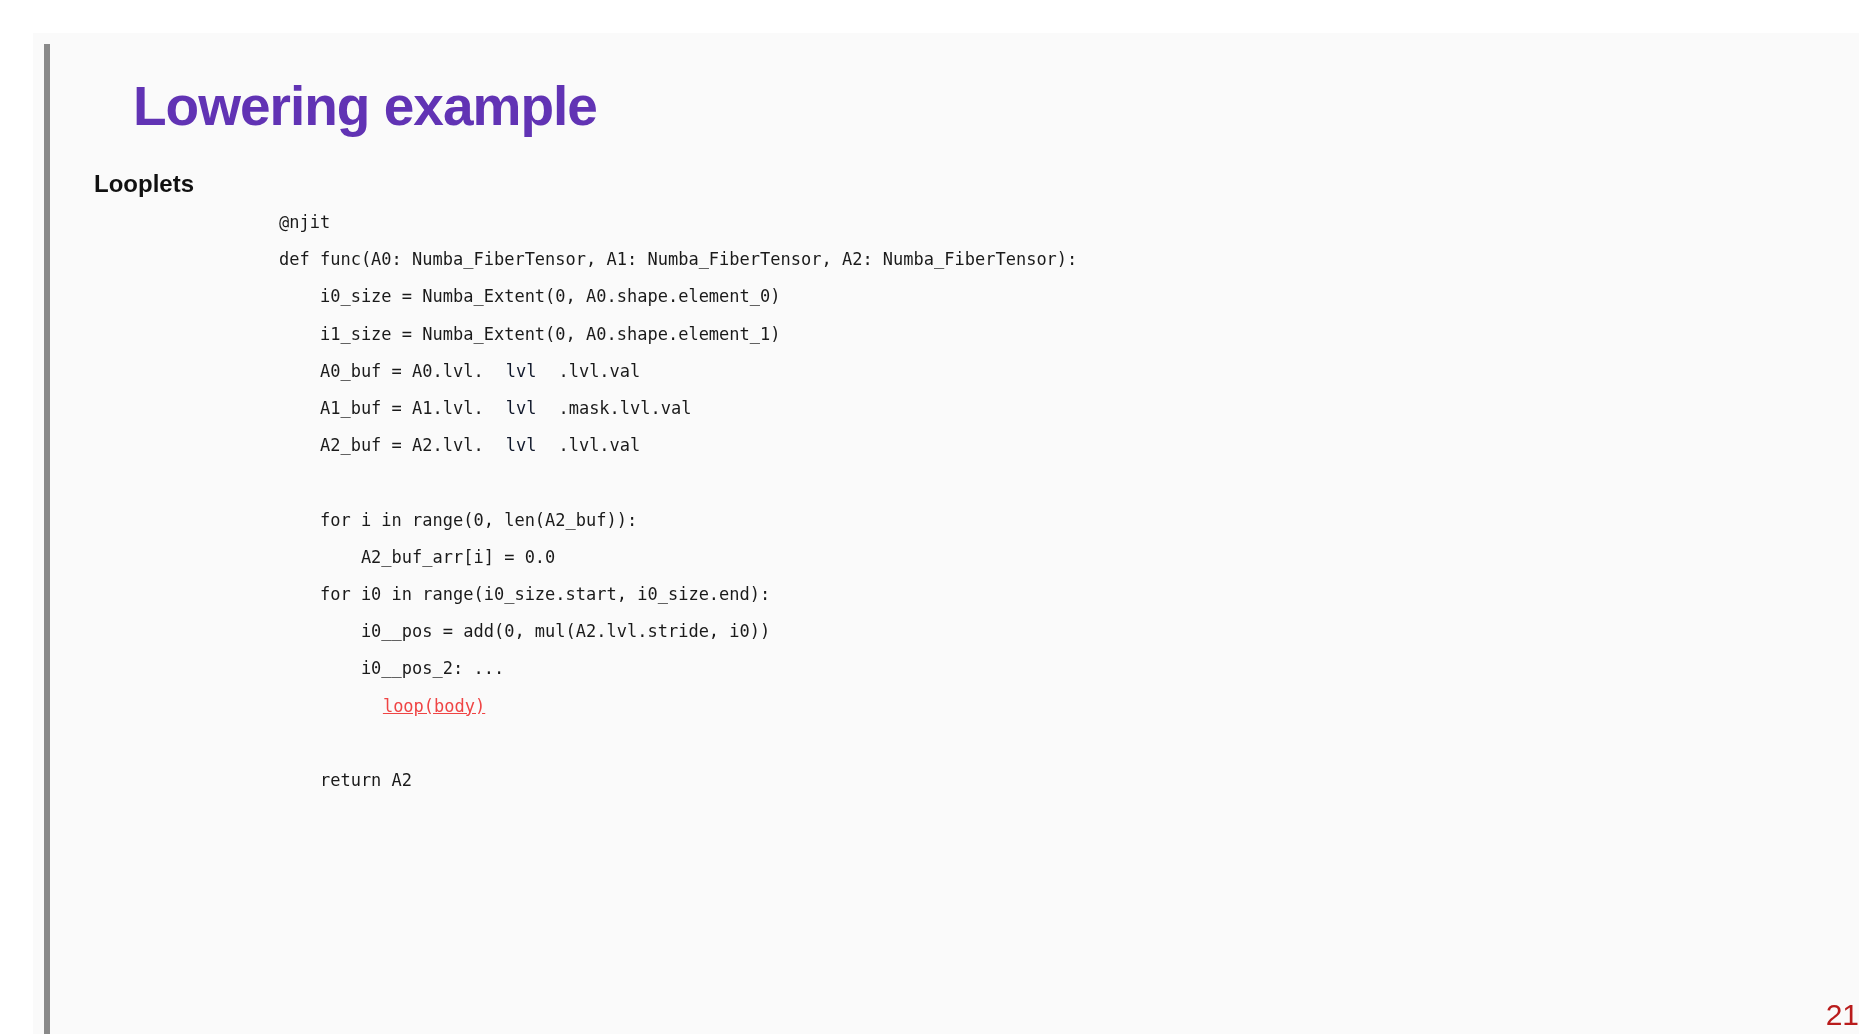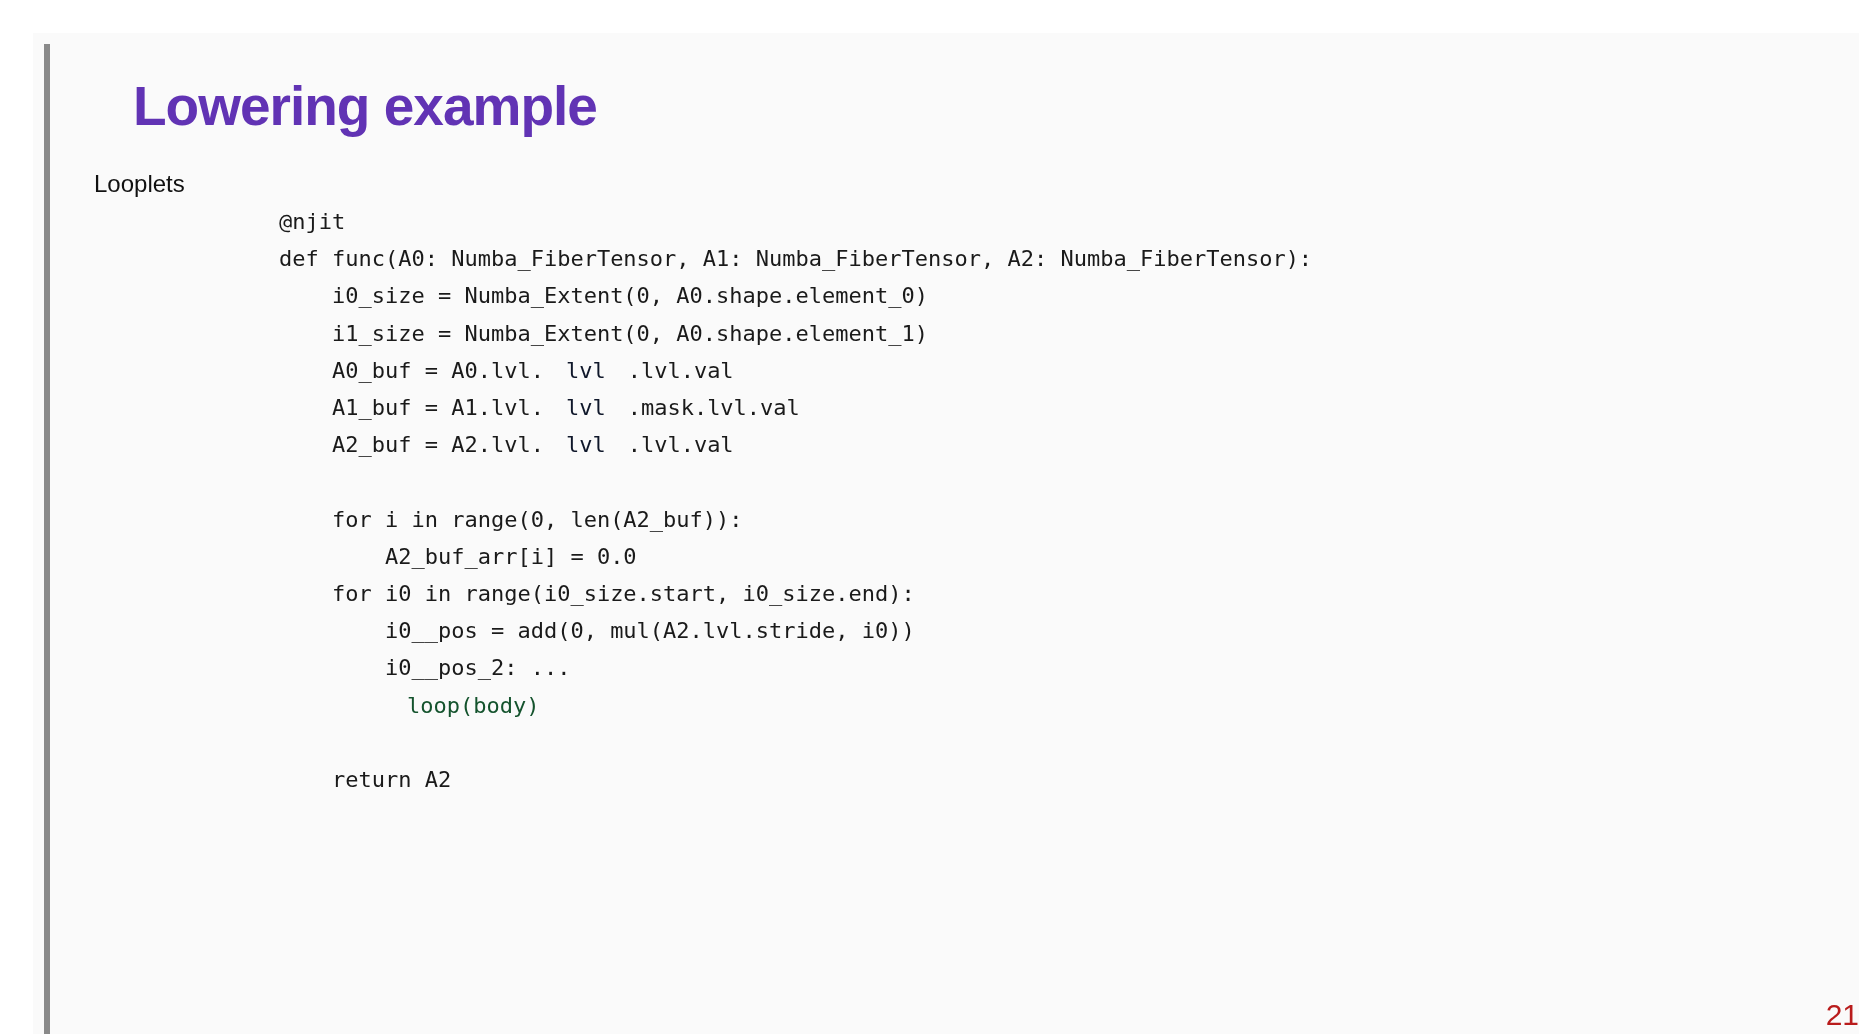--- a/index.html
+++ b/index.html
@@ -30,35 +30,35 @@
     left: 89px; top: 30px;
     font-size: 55px;
     font-weight: 700;
     letter-spacing: -1px;
     color: #6133b4;
   }
   .section-label {
     position: absolute;
     left: 50px; top: 126px;
     font-size: 24px;
-    font-weight: 400;
+    font-weight: 700;
     color: #111111;
   }
   .code-block {
     position: absolute;
     left: 213px; top: 154px;
     font-family: "DejaVu Sans Mono", "Liberation Mono", monospace;
-    font-size: 22px;
+    font-size: 17px;
     line-height: 26.2px;
     color: #1a1a1a;
     white-space: pre;
   }
   .code-line { min-height: 26.2px; }
   .seg-red  { color: #0f172a; }
-  .seg-blue { color: #14532d; }
+  .seg-blue { color: #ef4444; text-decoration: underline; }
   .page-number {
     position: absolute;
     right: 22px; bottom: 24px;
     font-size: 30px;
     color: #b91c1c;
   }
 </style>
 </head>
 <body>
 

